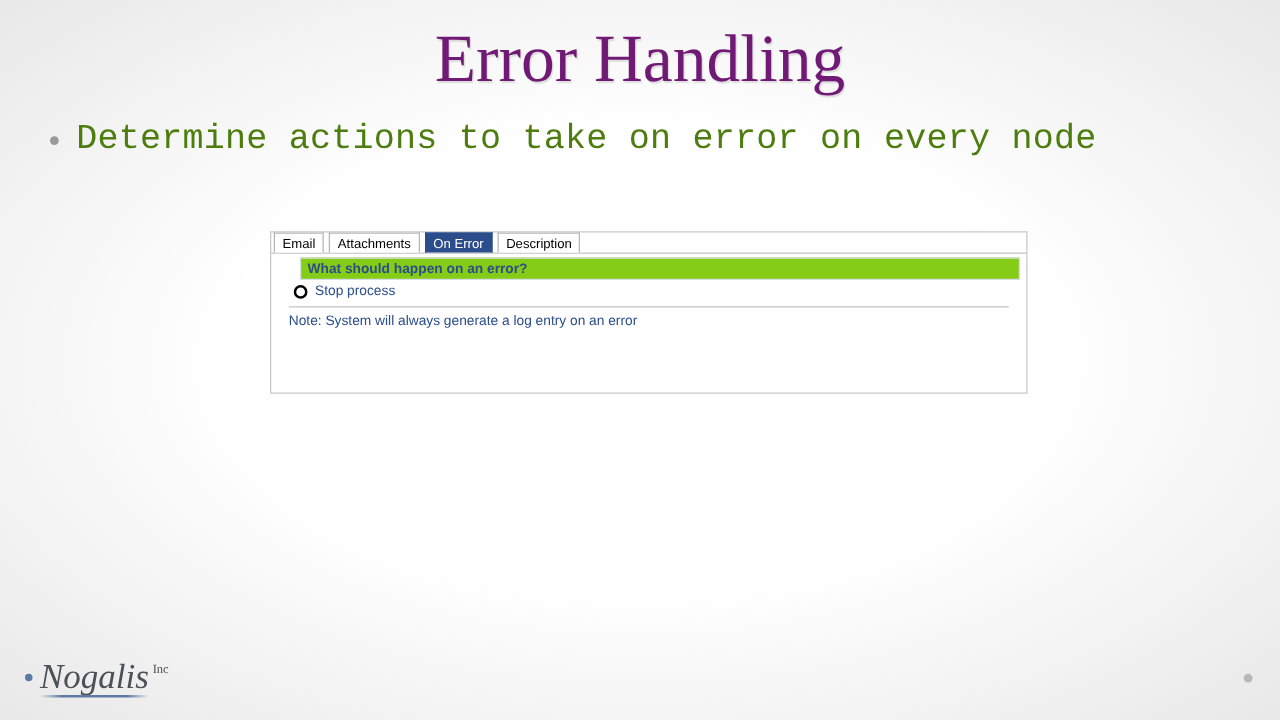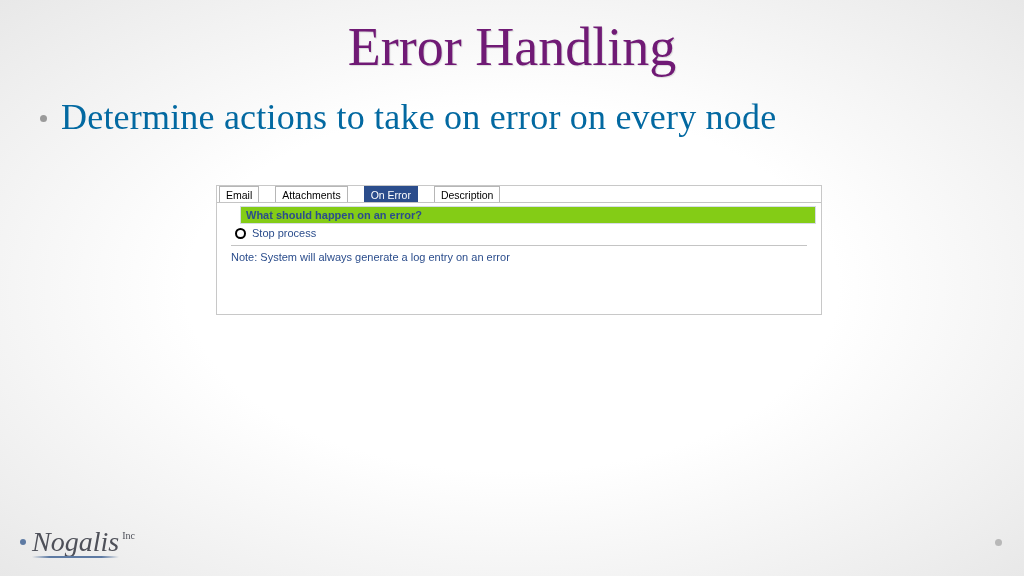--- a/index.html
+++ b/index.html
@@ -26,44 +26,44 @@
     padding-left: 40px;
     gap: 14px;
   }
   .bullet {
     width: 7px; height: 7px; border-radius: 50%;
     background: #9a9a9a;
     flex: none;
     margin-top: 2px;
   }
   .bullet-text {
-    font-family: Liberation Serif, serif;
-    font-size: 36px;
-    color: #0369a1;
+    font-family: Liberation Mono, monospace;
+    font-size: 28px;
+    color: #4d7c0f;
     font-weight: 400;
     letter-spacing: 0.2px;
   }
   .panel {
     position: absolute;
     left: 216px;
     top: 185px;
     width: 606px;
     height: 130px;
     border: 1px solid #c8c8c8;
     background: #ffffff;
     font-family: Tahoma, Verdana, sans-serif;
     font-size: 11px;
   }
   .tabs {
     display: flex;
     align-items: flex-end;
     height: 17px;
     border-bottom: 1px solid #c4c4c4;
     padding-left: 2px;
-    gap: 16px;
+    gap: 4px;
   }
   .tab {
     height: 16px;
     padding: 0 6px;
     border: 1px solid #b6b6b6;
     border-bottom: none;
     display: flex;
     align-items: center;
     font-size: 10.5px;
     color: #000;

